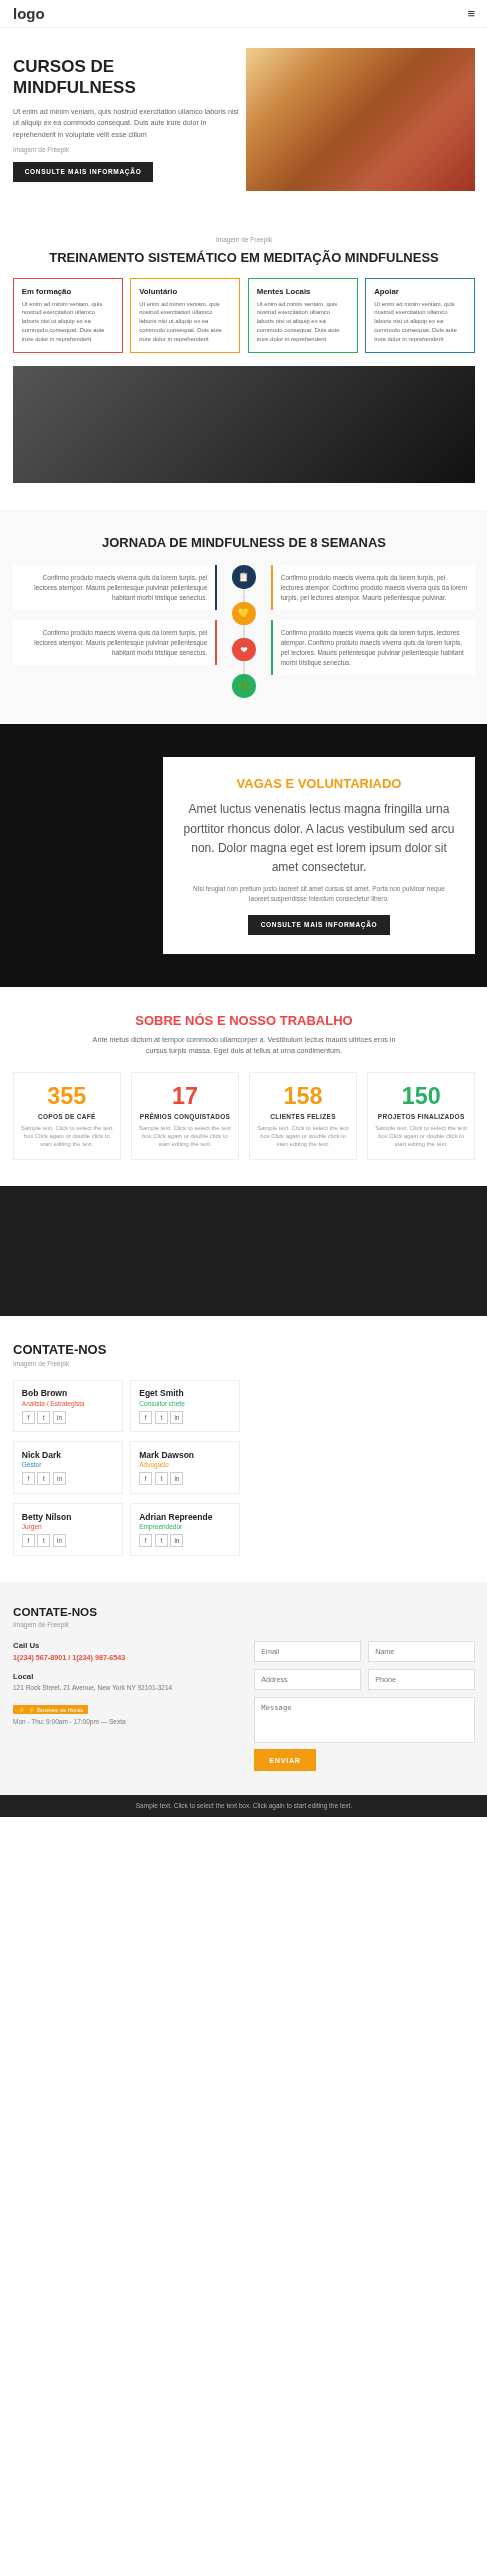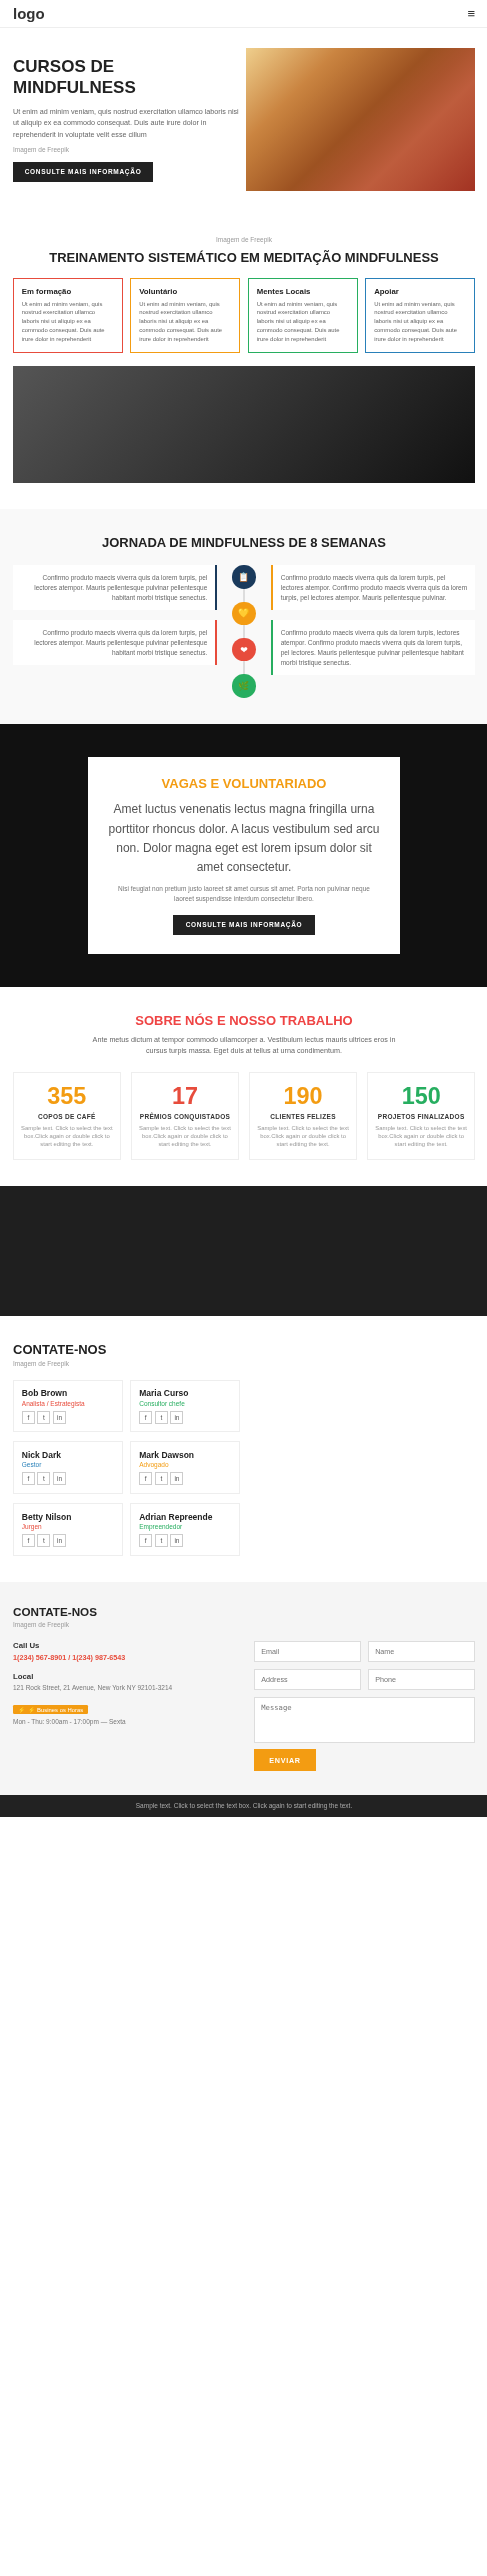--- a/index.html
+++ b/index.html
@@ -78,21 +78,21 @@
       <div style="background:#fff;padding:7.8px;border-left:2px solid #f39c12;">
         <p style="font-size:6.5px;color:#666;line-height:1.5;">Confirmo produto maecis viverra quis da lorem turpis, pel lectores atempor. Confirmo produto maecis viverra quis da lorem turpis, pel lectores atempor. Mauris pellentesque pulvinar.</p>
       </div>
       <div style="background:#fff;padding:7.8px;border-left:2px solid #27ae60;">
         <p style="font-size:6.5px;color:#666;line-height:1.5;">Confirmo produto maecis viverra quis da lorem turpis, lectores atempor. Confirmo produto maecis viverra quis da lorem turpis, pel lectores. Mauris pellentesque pulvinar pellentesque habitant morbi tristique senectus.</p>
       </div>
     </div>
   </div>
 </section>
 
-<section style="background:#111;padding:33px 13px;display:flex;align-items:center;justify-content:center;min-height:208px;">
+<section style="background:#111;padding:33px 13px;display:flex;align-items:center;justify-content:flex-end;min-height:208px;">
   <div style="background:#fff;max-width:312px;width:100%;padding:19.5px;text-align:center;">
     <h2 style="font-size:13px;font-weight:900;color:#f39c12;margin-bottom:9px;">VAGAS E VOLUNTARIADO</h2>
     <p style="font-size:12px;color:#555;line-height:1.6;margin-bottom:6.5px;">Amet luctus venenatis lectus magna fringilla urna porttitor rhoncus dolor. A lacus vestibulum sed arcu non. Dolor magna eget est lorem ipsum dolor sit amet consectetur.</p>
     <p style="font-size:6.5px;color:#777;line-height:1.6;margin-bottom:10.4px;">Nisi feugiat non pretium justo laoreet sit amet cursus sit amet. Porta non pulvinar neque laoreet suspendisse interdum consectetur libero.</p>
     <button style="background:#222;color:#fff;padding:6.5px 13px;font-size:6.5px;font-weight:bold;border:none;cursor:pointer;letter-spacing:0.7px;text-transform:uppercase;">CONSULTE MAIS INFORMAÇÃO</button>
   </div>
 </section>
 
 <section style="padding:26px 13px;text-align:center;">
   <h2 style="font-size:13px;font-weight:900;color:#ef4444;margin-bottom:6.5px;">SOBRE NÓS E NOSSO TRABALHO</h2>
@@ -102,21 +102,21 @@
       <div style="font-size:23.4px;font-weight:900;color:#f39c12;margin-bottom:2.6px;">355</div>
       <div style="font-size:6.5px;font-weight:bold;color:#333;text-transform:uppercase;margin-bottom:3.9px;letter-spacing:0.3px;">COPOS DE CAFÉ</div>
       <div style="font-size:5.9px;color:#999;line-height:1.4;">Sample text. Click to select the text box.Click again or double click to start editing the text.</div>
     </div>
     <div style="border:0.7px solid #eee;padding:10.4px 5.2px;text-align:center;">
       <div style="font-size:23.4px;font-weight:900;color:#e74c3c;margin-bottom:2.6px;">17</div>
       <div style="font-size:6.5px;font-weight:bold;color:#333;text-transform:uppercase;margin-bottom:3.9px;letter-spacing:0.3px;">PRÊMIOS CONQUISTADOS</div>
       <div style="font-size:5.9px;color:#999;line-height:1.4;">Sample text. Click to select the text box.Click again or double click to start editing the text.</div>
     </div>
     <div style="border:0.7px solid #eee;padding:10.4px 5.2px;text-align:center;">
-      <div style="font-size:23.4px;font-weight:900;color:#f39c12;margin-bottom:2.6px;">190</div>
+      <div style="font-size:23.4px;font-weight:900;color:#f39c12;margin-bottom:2.6px;">158</div>
       <div style="font-size:6.5px;font-weight:bold;color:#333;text-transform:uppercase;margin-bottom:3.9px;letter-spacing:0.3px;">CLIENTES FELIZES</div>
       <div style="font-size:5.9px;color:#999;line-height:1.4;">Sample text. Click to select the text box.Click again or double click to start editing the text.</div>
     </div>
     <div style="border:0.7px solid #eee;padding:10.4px 5.2px;text-align:center;">
       <div style="font-size:23.4px;font-weight:900;color:#27ae60;margin-bottom:2.6px;">150</div>
       <div style="font-size:6.5px;font-weight:bold;color:#333;text-transform:uppercase;margin-bottom:3.9px;letter-spacing:0.3px;">PROJETOS FINALIZADOS</div>
       <div style="font-size:5.9px;color:#999;line-height:1.4;">Sample text. Click to select the text box.Click again or double click to start editing the text.</div>
     </div>
   </div>
 </section>
@@ -135,21 +135,21 @@
       <div style="font-weight:bold;font-size:8.5px;color:#222;margin-bottom:1.3px;">Bob Brown</div>
       <div style="font-size:6.5px;color:#e74c3c;margin-bottom:3.9px;">Analista / Estrategista</div>
       <div style="display:flex;gap:2.6px;">
         <div style="width:13px;height:13px;border:0.7px solid #ccc;display:flex;align-items:center;justify-content:center;font-size:6.5px;color:#555;cursor:pointer;">f</div>
         <div style="width:13px;height:13px;border:0.7px solid #ccc;display:flex;align-items:center;justify-content:center;font-size:6.5px;color:#555;cursor:pointer;">t</div>
         <div style="width:13px;height:13px;border:0.7px solid #ccc;display:flex;align-items:center;justify-content:center;font-size:6.5px;color:#555;cursor:pointer;">in</div>
       </div>
     </div>
 
     <div style="border:0.7px solid #eee;padding:7.8px;">
-      <div style="font-weight:bold;font-size:8.5px;color:#222;margin-bottom:1.3px;">Maria Curso</div>
+      <div style="font-weight:bold;font-size:8.5px;color:#222;margin-bottom:1.3px;">Eget Smith</div>
       <div style="font-size:6.5px;color:#27ae60;margin-bottom:3.9px;">Consultor chefe</div>
       <div style="display:flex;gap:2.6px;">
         <div style="width:13px;height:13px;border:0.7px solid #ccc;display:flex;align-items:center;justify-content:center;font-size:6.5px;color:#555;cursor:pointer;">f</div>
         <div style="width:13px;height:13px;border:0.7px solid #ccc;display:flex;align-items:center;justify-content:center;font-size:6.5px;color:#555;cursor:pointer;">t</div>
         <div style="width:13px;height:13px;border:0.7px solid #ccc;display:flex;align-items:center;justify-content:center;font-size:6.5px;color:#555;cursor:pointer;">in</div>
       </div>
     </div>
 
   </div>
 

